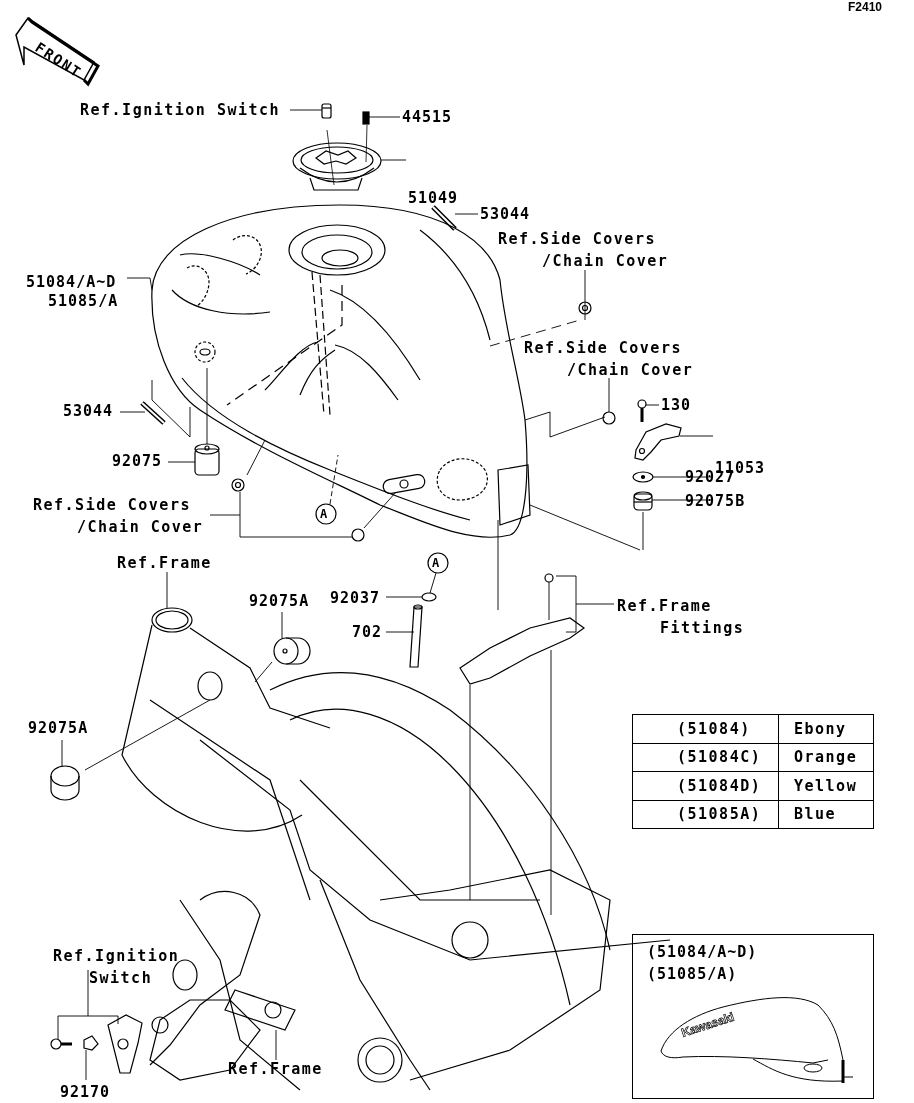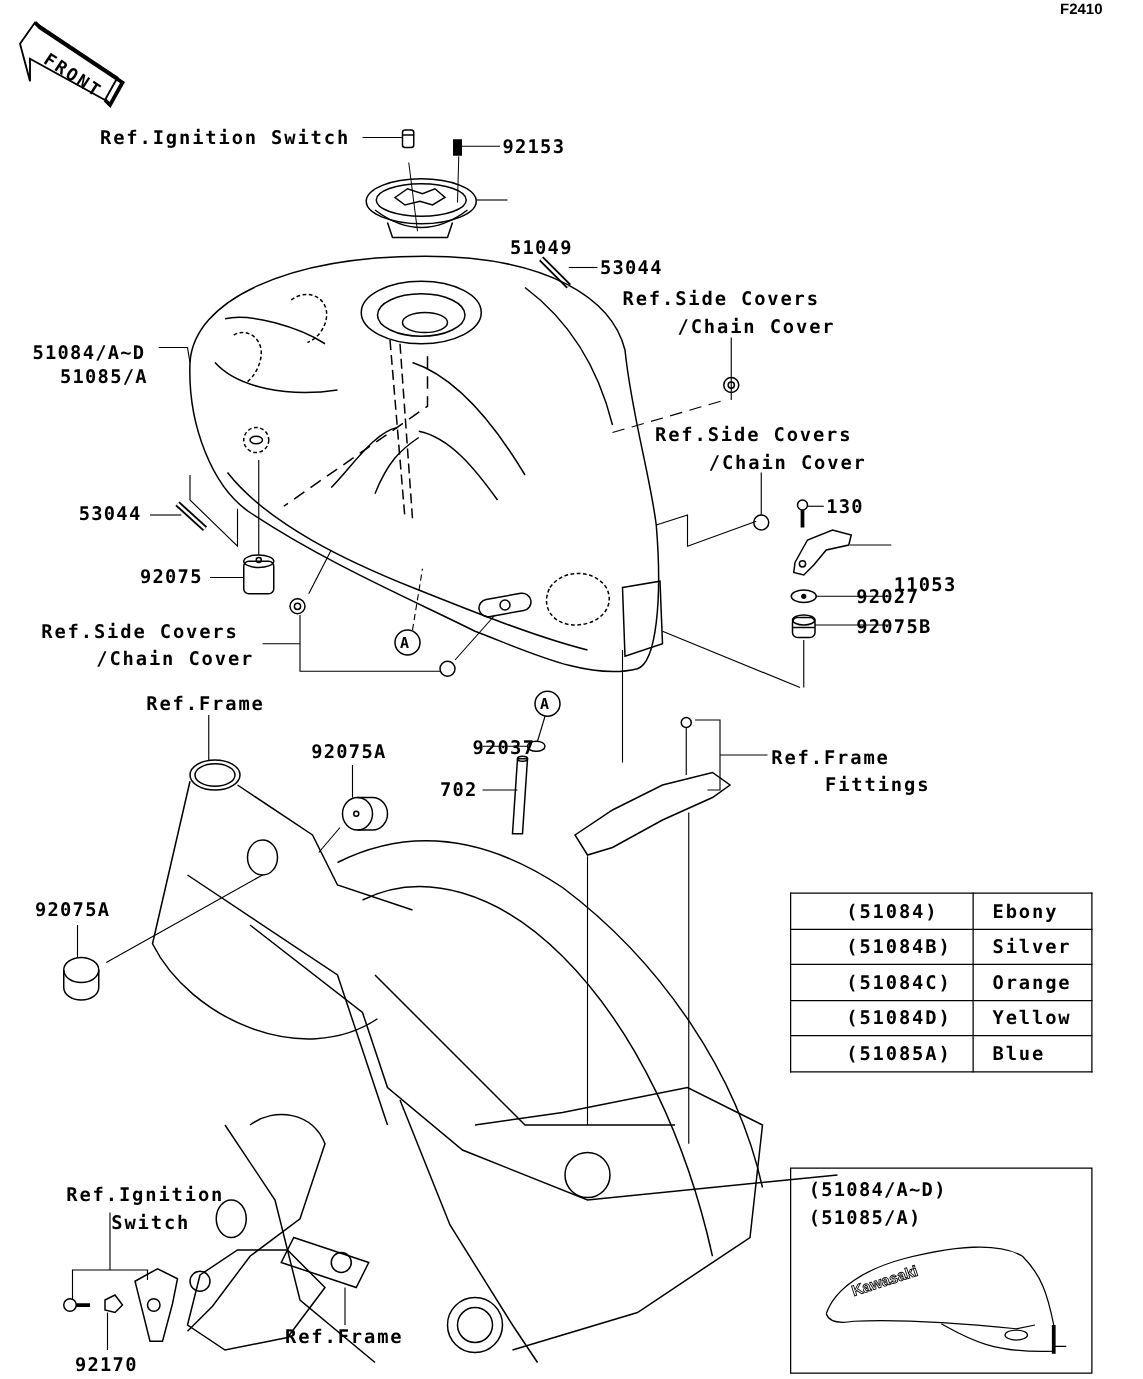--- a/index.html
+++ b/index.html
@@ -213,60 +213,56 @@
     <line x1="713" y1="500" x2="652" y2="500"></line>
     <line x1="210" y1="515" x2="240" y2="515"></line>
     <line x1="167" y1="572" x2="167" y2="608"></line>
     <line x1="386" y1="597" x2="422" y2="597"></line>
     <line x1="386" y1="632" x2="414" y2="632"></line>
     <line x1="614" y1="604" x2="576" y2="604"></line>
   </g>
 </svg>
 
 <div class="lbl" style="left:80px;top:101px;">Ref.Ignition Switch</div>
-<div class="lbl pn" style="left:402px;top:108px;">92153</div>
+<div class="lbl pn" style="left:402px;top:108px;">44515</div>
 <div class="lbl pn" style="left:408px;top:151px;margin-top:38px;">51049</div>
 <div class="lbl pn" style="left:480px;top:205px;">53044</div>
 <div class="lbl" style="left:498px;top:230px;">Ref.Side Covers</div>
 <div class="lbl" style="left:542px;top:252px;">/Chain Cover</div>
 <div class="lbl pn" style="left:26px;top:273px;">51084/A~D</div>
 <div class="lbl pn" style="left:48px;top:292px;">51085/A</div>
 <div class="lbl" style="left:524px;top:339px;">Ref.Side Covers</div>
 <div class="lbl" style="left:567px;top:361px;">/Chain Cover</div>
 <div class="lbl pn" style="left:661px;top:396px;">130</div>
 <div class="lbl pn" style="left:63px;top:402px;">53044</div>
 <div class="lbl pn" style="left:715px;top:427px;margin-top:32px;">11053</div>
 <div class="lbl pn" style="left:112px;top:452px;">92075</div>
 <div class="lbl pn" style="left:685px;top:468px;">92027</div>
 <div class="lbl pn" style="left:685px;top:492px;">92075B</div>
 <div class="lbl" style="left:33px;top:496px;">Ref.Side Covers</div>
 <div class="lbl" style="left:77px;top:518px;">/Chain Cover</div>
 <div class="lbl" style="left:320px;top:505px;font-size:12px;letter-spacing:0;">A</div>
 <div class="lbl" style="left:117px;top:554px;">Ref.Frame</div>
 <div class="lbl" style="left:432px;top:554px;font-size:12px;letter-spacing:0;">A</div>
 <div class="lbl pn" style="left:249px;top:592px;">92075A</div>
-<div class="lbl pn" style="left:330px;top:589px;margin-left:48px;">92037</div>
+<div class="lbl pn" style="left:330px;top:589px;">92037</div>
 <div class="lbl" style="left:617px;top:597px;">Ref.Frame</div>
 <div class="lbl" style="left:660px;top:619px;">Fittings</div>
 <div class="lbl pn" style="left:352px;top:623px;">702</div>
 <div class="lbl pn" style="left:28px;top:719px;">92075A</div>
 <div class="lbl" style="left:21px;top:947px;margin-left:32px;">Ref.Ignition</div>
 <div class="lbl" style="left:65px;top:969px;margin-left:24px;">Switch</div>
 <div class="lbl" style="left:228px;top:1060px;">Ref.Frame</div>
 <div class="lbl pn" style="left:60px;top:1083px;">92170</div>
 
 <table class="colors">
   <tbody>
       <tr>
         <td class="code">(51084)</td>
         <td>Ebony</td>
-      </tr>
-  <tr>
-        <td class="code">(51084B)</td>
-        <td>Silver</td>
       </tr>
   <tr>
         <td class="code">(51084C)</td>
         <td>Orange</td>
       </tr>
   <tr>
         <td class="code">(51084D)</td>
         <td>Yellow</td>
       </tr>
   <tr>

